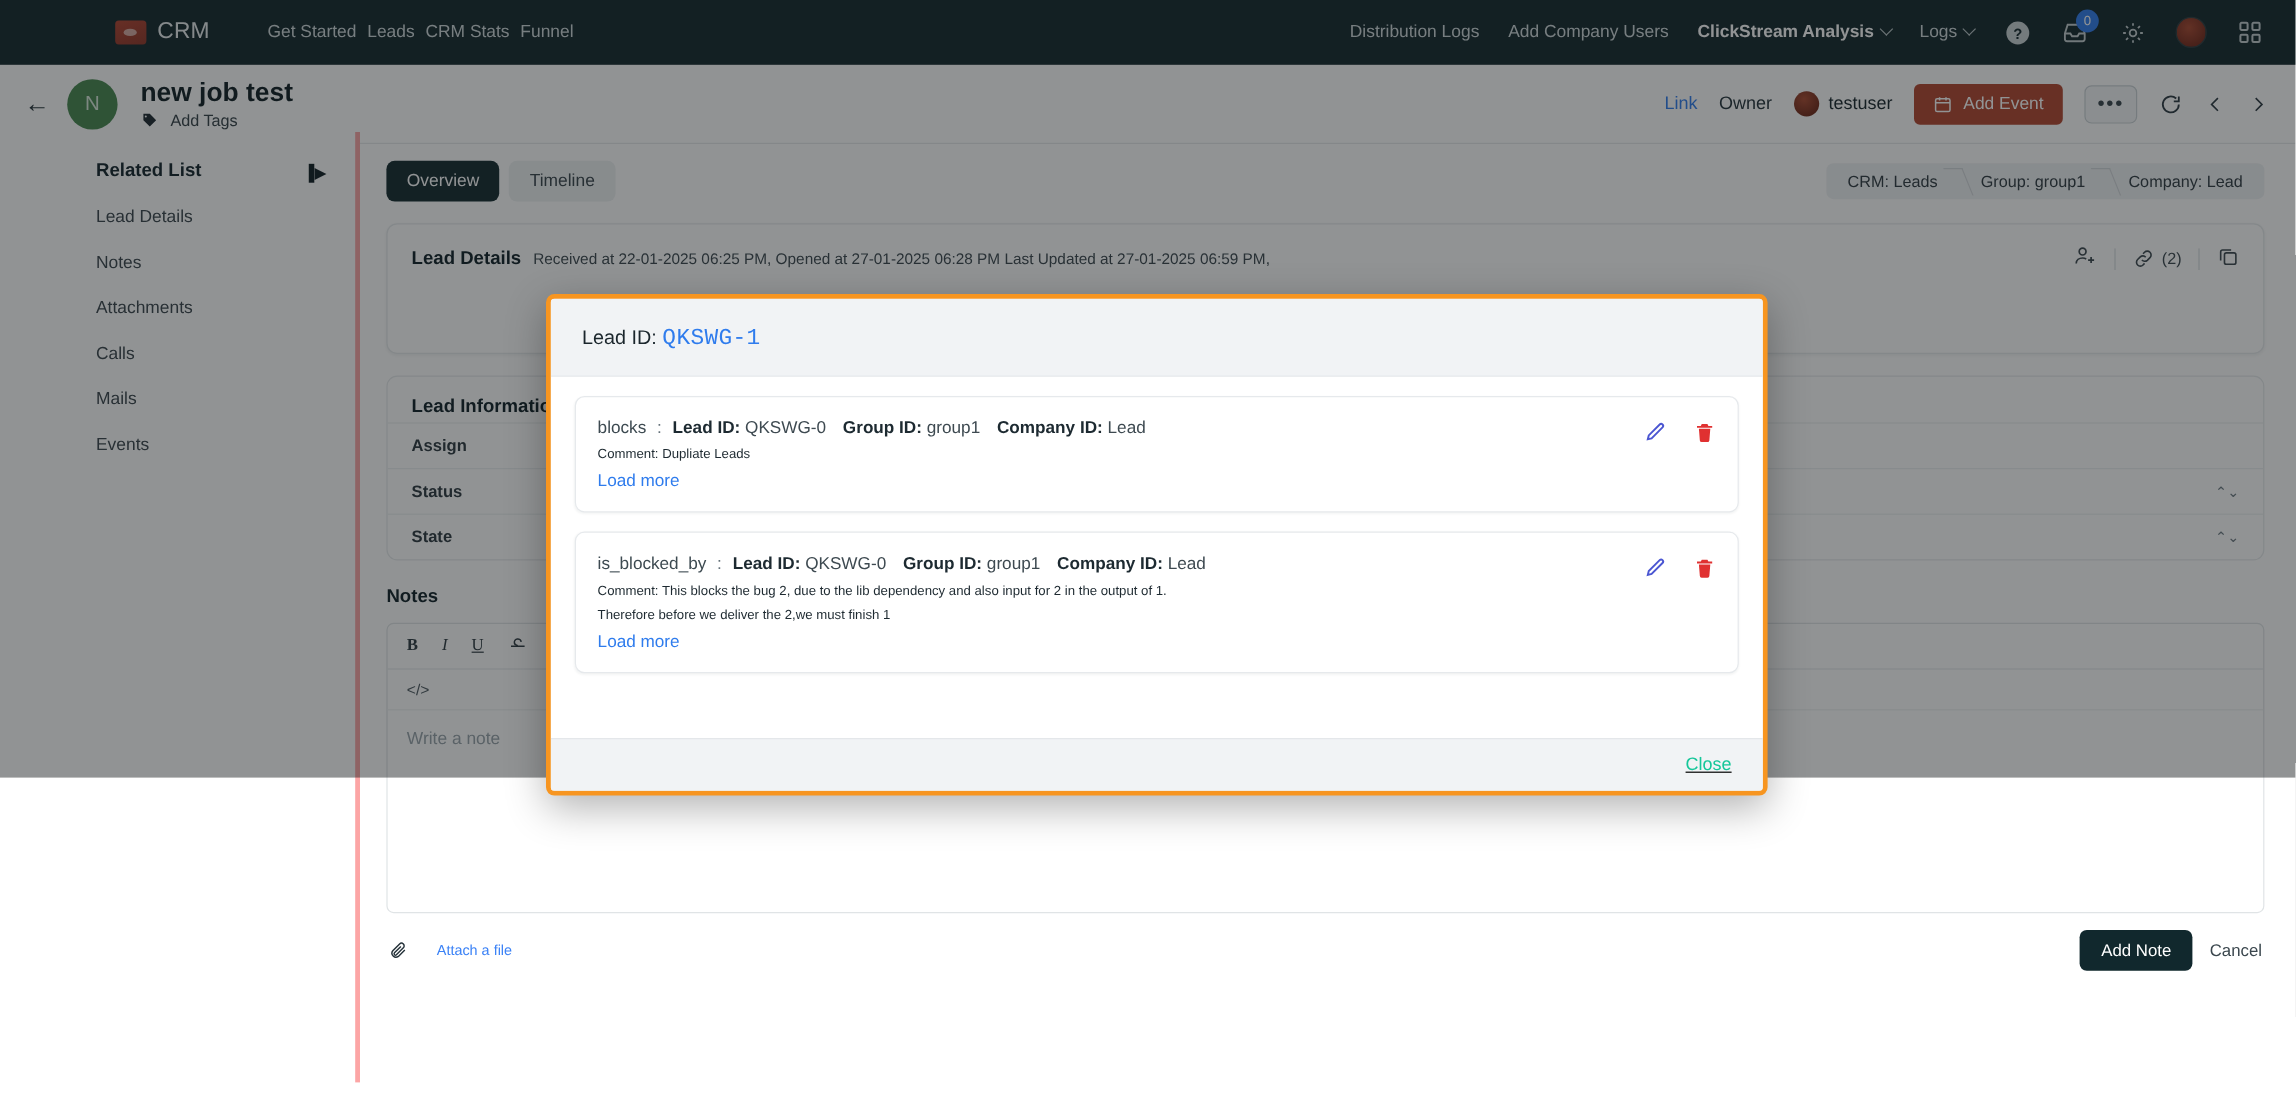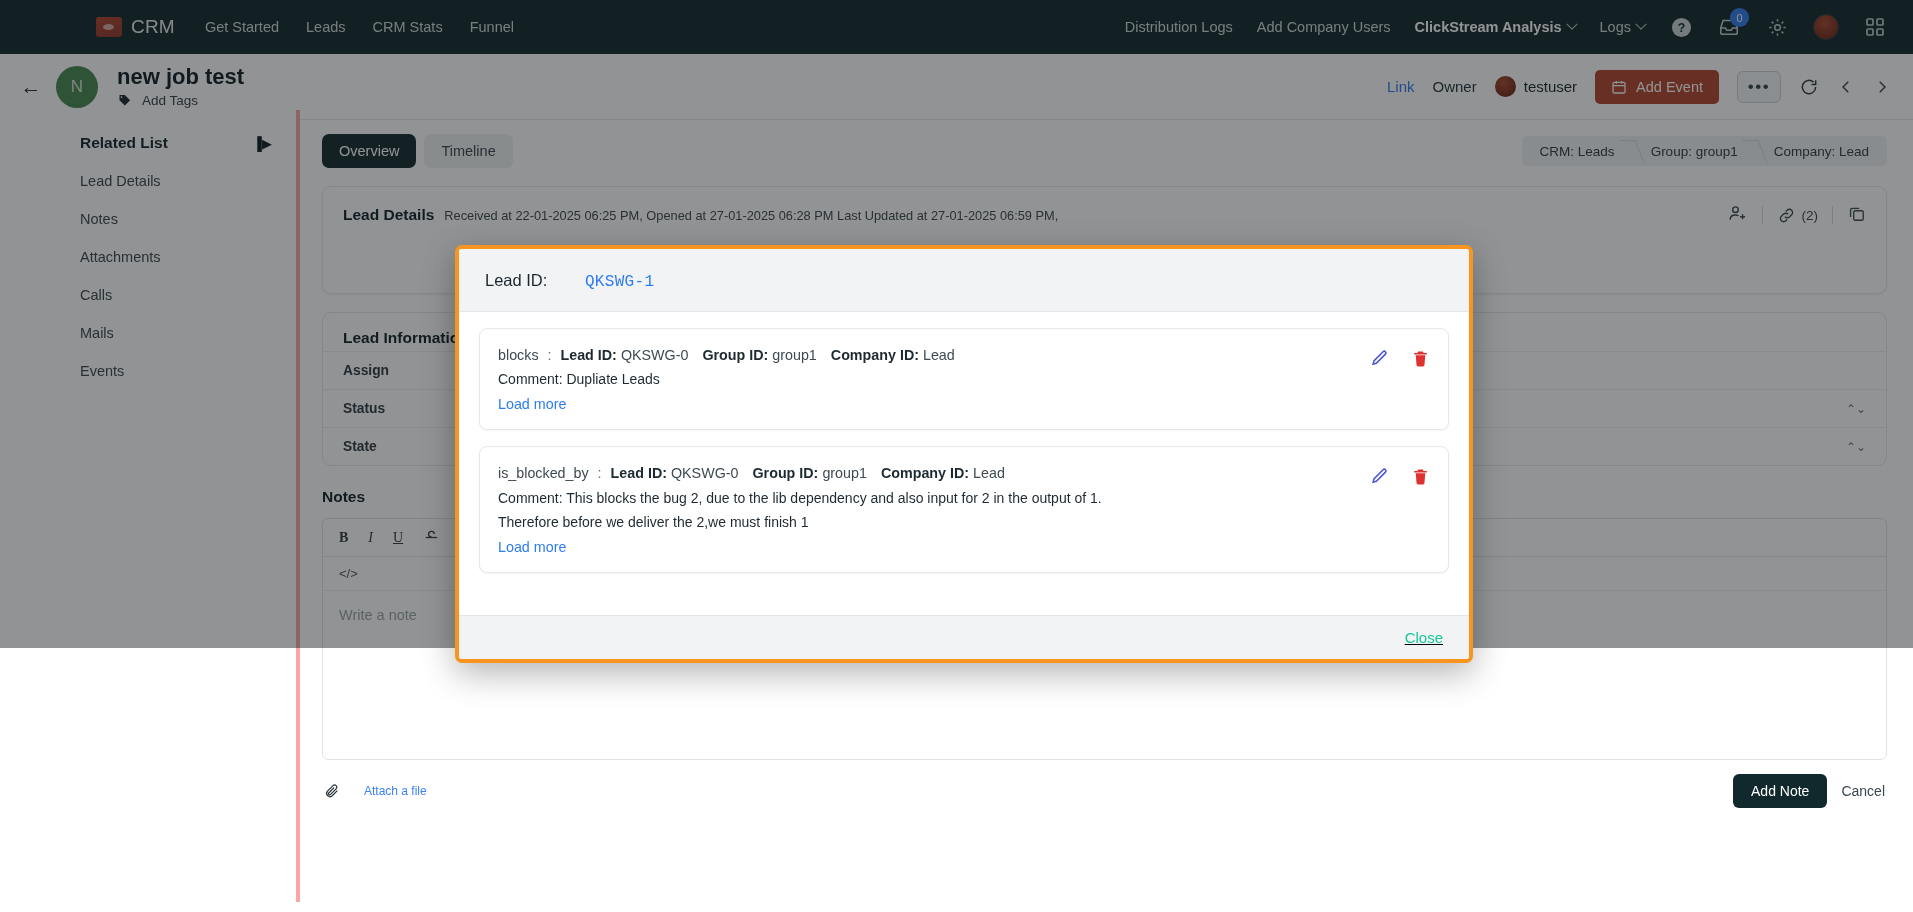--- a/index.html
+++ b/index.html
@@ -23,21 +23,21 @@
     margin-left: 96px; position: relative; flex: none;
   }
   .brand-logo:after {
     content:""; position:absolute; left:7px; top:7px; width:11px; height:6px;
     background:#e7cfc8; border-radius:50%; opacity:.75;
   }
   .brand-name {
     color: #e8edee; font-size: 19px; margin-left: 9px; letter-spacing: .2px;
     font-weight: 400;
   }
-  .topnav-left-links { display: flex; align-items: center; margin-left: 30px; gap: 27px; }
+  .topnav-left-links { display: flex; align-items: center; margin-left: 48px; gap: 9px; }
   .topnav-left-links a { color: #cfd8da; font-size: 14.5px; text-decoration: none; }
   .topnav-right { margin-left: auto; display: flex; align-items: center; gap: 24px; margin-right: 26px; }
   .topnav-right a { color: #cfd8da; font-size: 14.5px; text-decoration: none; display: inline-flex; align-items: center; gap: 6px; }
   .topnav-right a.strong { color: #ffffff; font-weight: 700; }
   .caret { display: inline-block; width: 8px; height: 8px; border-right: 1.6px solid #b9c4c6; border-bottom: 1.6px solid #b9c4c6; transform: rotate(45deg) translate(-2px,-2px); }
   .ico-btn { position: relative; width: 24px; height: 24px; display: inline-flex; align-items: center; justify-content: center; cursor: pointer; }
   .ico-btn svg { display: block; }
   .badge {
     position: absolute; top: -7px; right: -8px; min-width: 19px; height: 19px;
     border-radius: 10px; background: #2f7ced; color: #fff; font-size: 11px;
@@ -173,35 +173,35 @@
     left: 455px; top: 245px; width: 1018px; height: 418px;
     background: #f1f3f5; border: 4px solid #f79520; border-radius: 7px;
     box-shadow: 0 10px 34px rgba(0,0,0,.30);
     display: flex; flex-direction: column; overflow: hidden;
   }
   .modal-head {
     padding: 22px 26px 20px; font-size: 16.5px; color: #1b262c;
     background: #f1f3f5; border-bottom: 1px solid #e4e7ea;
   }
   .modal-head .id {
-    color: #2f7ced; font-family: "Liberation Mono", monospace; font-size: 16px; letter-spacing: .3px; margin-left: 33px;
+    color: #2f7ced; font-family: "Liberation Mono", monospace; font-size: 19px; letter-spacing: .3px;
   }
   .modal-body { flex: 1; background: #ffffff; padding: 16px 20px 8px; overflow: hidden; }
   .rel-card {
     border: 1px solid #e6e9ec; border-radius: 8px; background: #fff;
     padding: 16px 18px; display: flex; align-items: flex-start; margin-bottom: 16px;
     box-shadow: 0 1px 2px rgba(25,35,45,.05);
   }
   .rel-main { flex: 1; min-width: 0; }
   .rel-line1 { font-size: 14.3px; color: #313d44; line-height: 1.5; }
   .rel-line1 .rel-type { color: #3d4a51; }
   .rel-line1 .sep { color: #65727a; margin: 0 5px; }
   .rel-line1 b { color: #1d2a31; font-weight: 700; }
   .rel-line1 .val { color: #3e4a51; margin-right: 10px; }
-  .rel-comment { font-size: 14px; color: #1e2a31; line-height: 1.55; margin-top: 3px; }
+  .rel-comment { font-size: 11px; color: #1e2a31; line-height: 1.55; margin-top: 3px; }
   .rel-loadmore { font-size: 14.3px; color: #2f7ced; cursor: pointer; margin-top: 5px; display: inline-block; }
   .rel-actions { display: flex; align-items: center; gap: 22px; padding-left: 24px; padding-top: 4px; }
   .rel-actions .a { cursor: pointer; display: flex; }
   .modal-foot {
     background: #f1f3f5; border-top: 1px solid #e4e7ea; padding: 13px 26px;
     display: flex; justify-content: flex-end; align-items: center; text-decoration: underline;
   }
   .close-btn { color: #16c79a; font-size: 15px; cursor: pointer; background: none; border: none; font-family: "Liberation Sans", sans-serif; }
 </style>
 </head>

